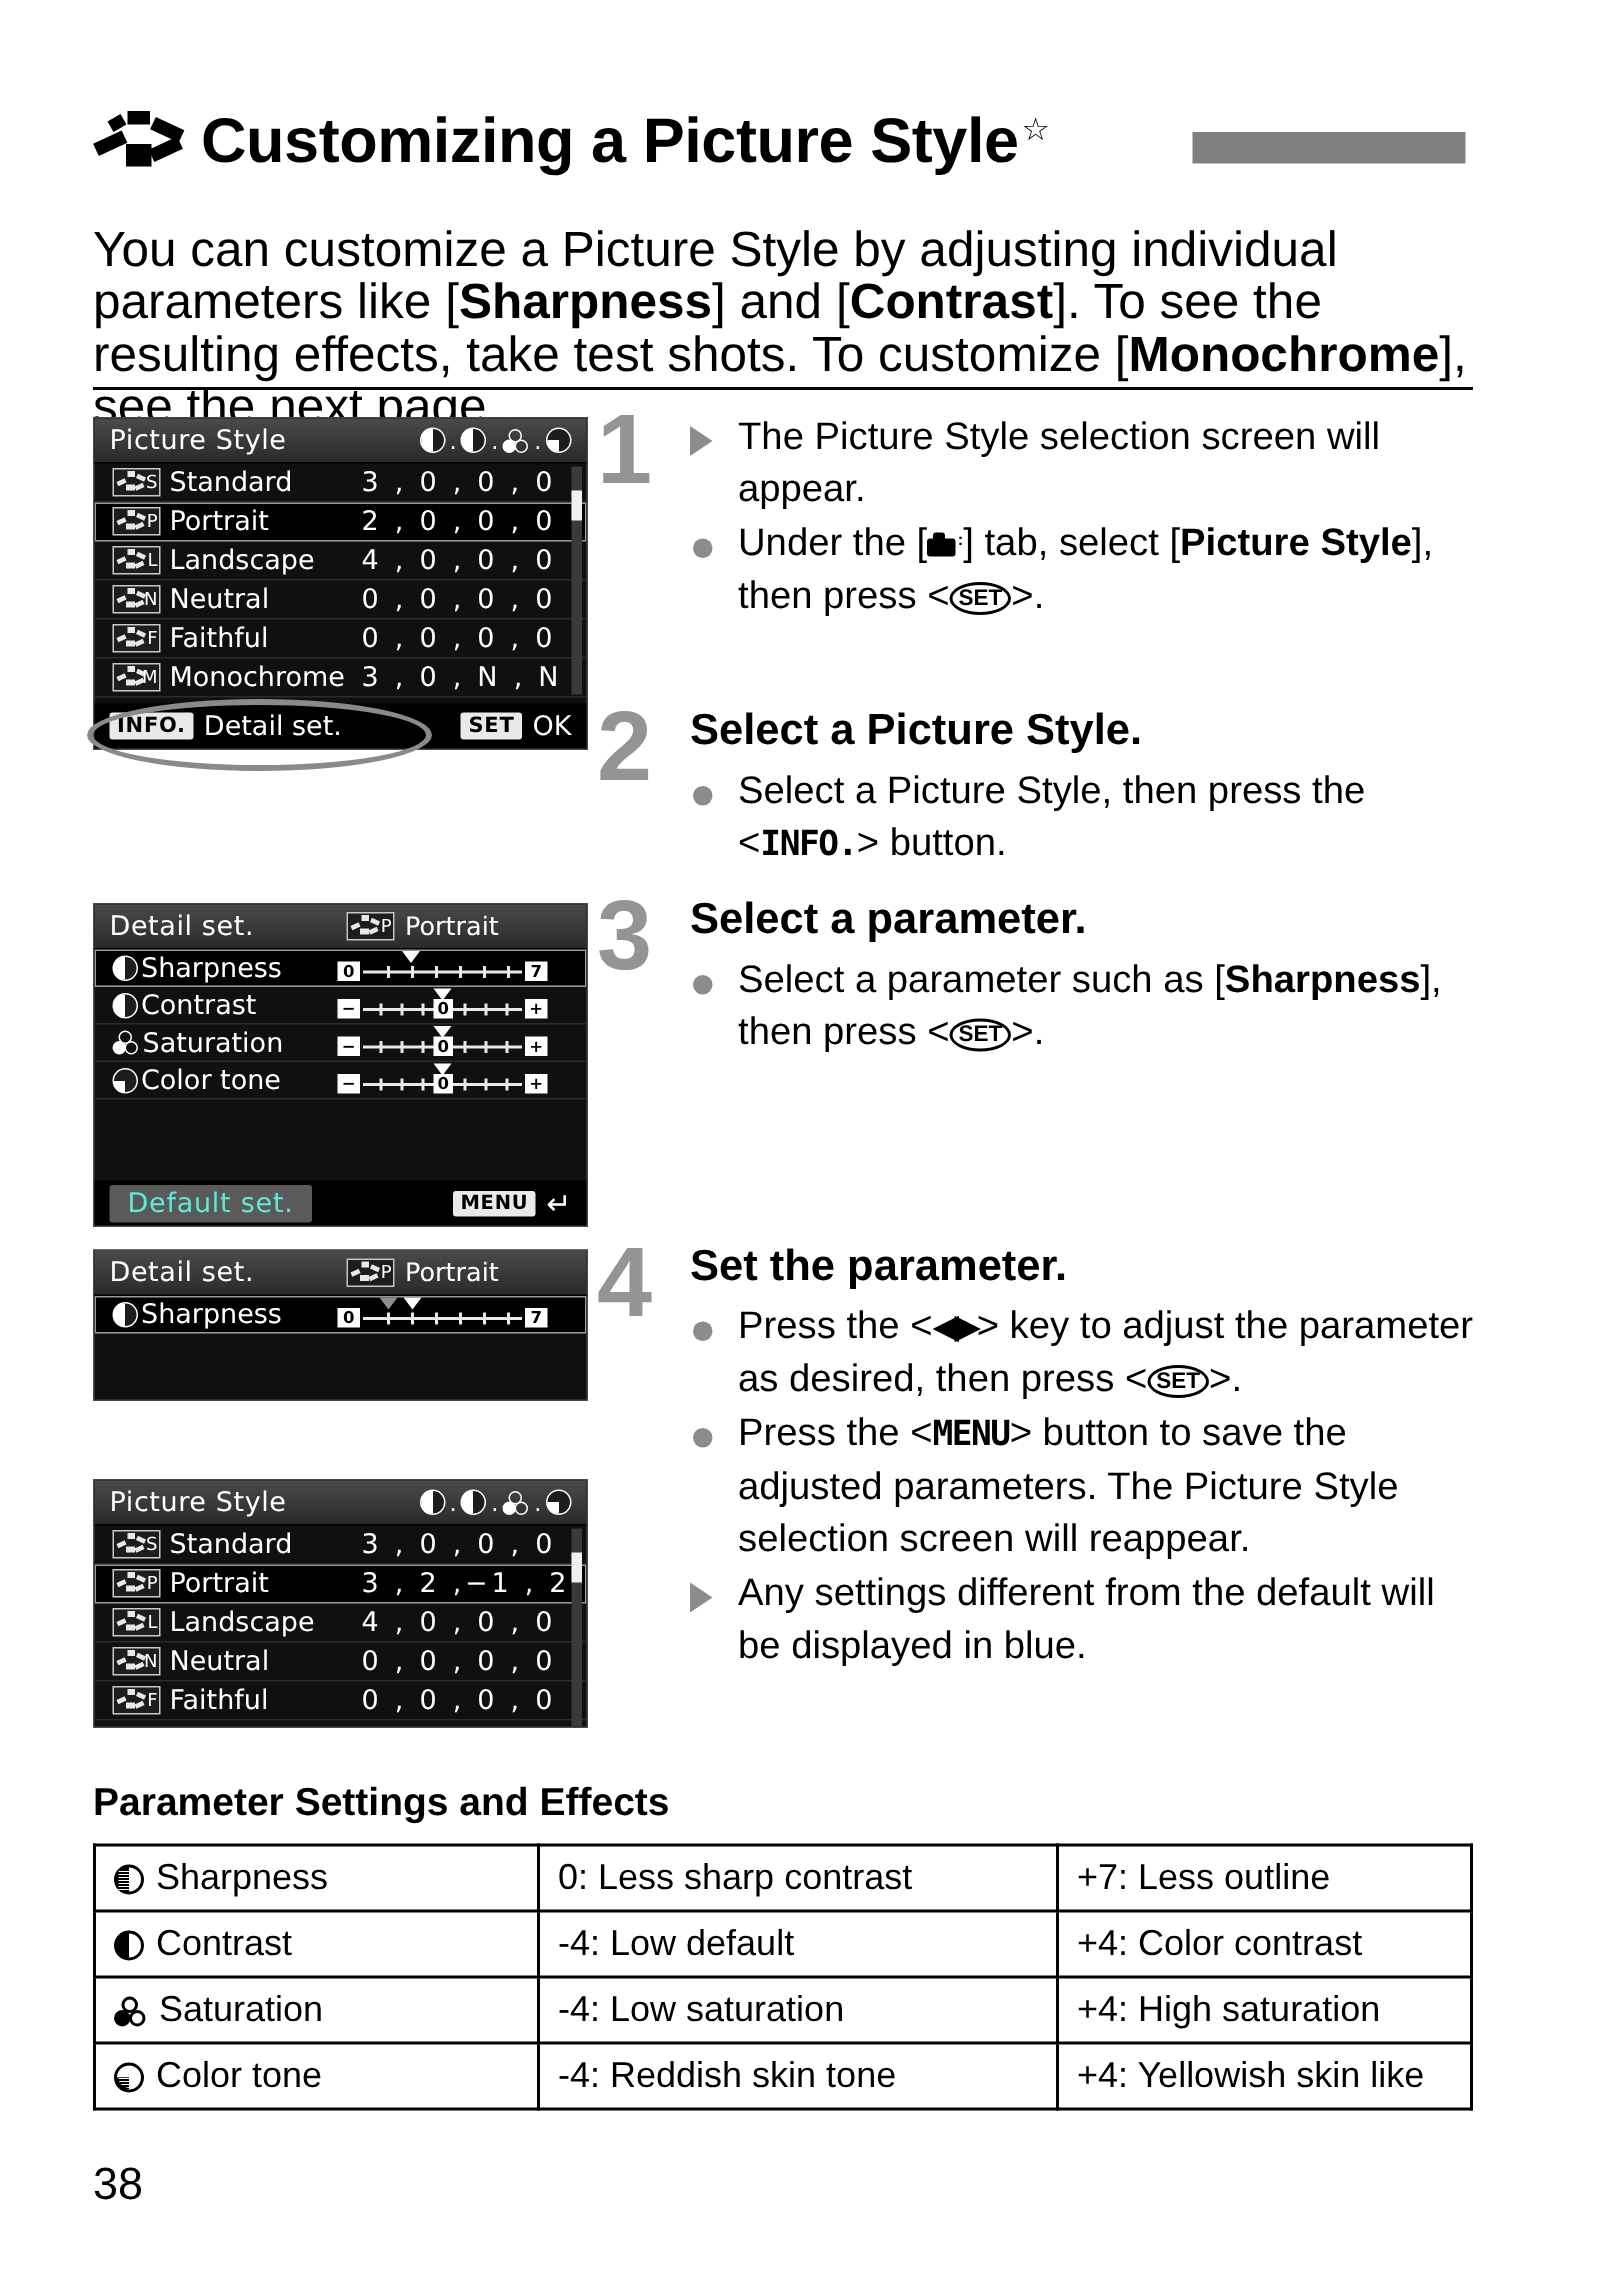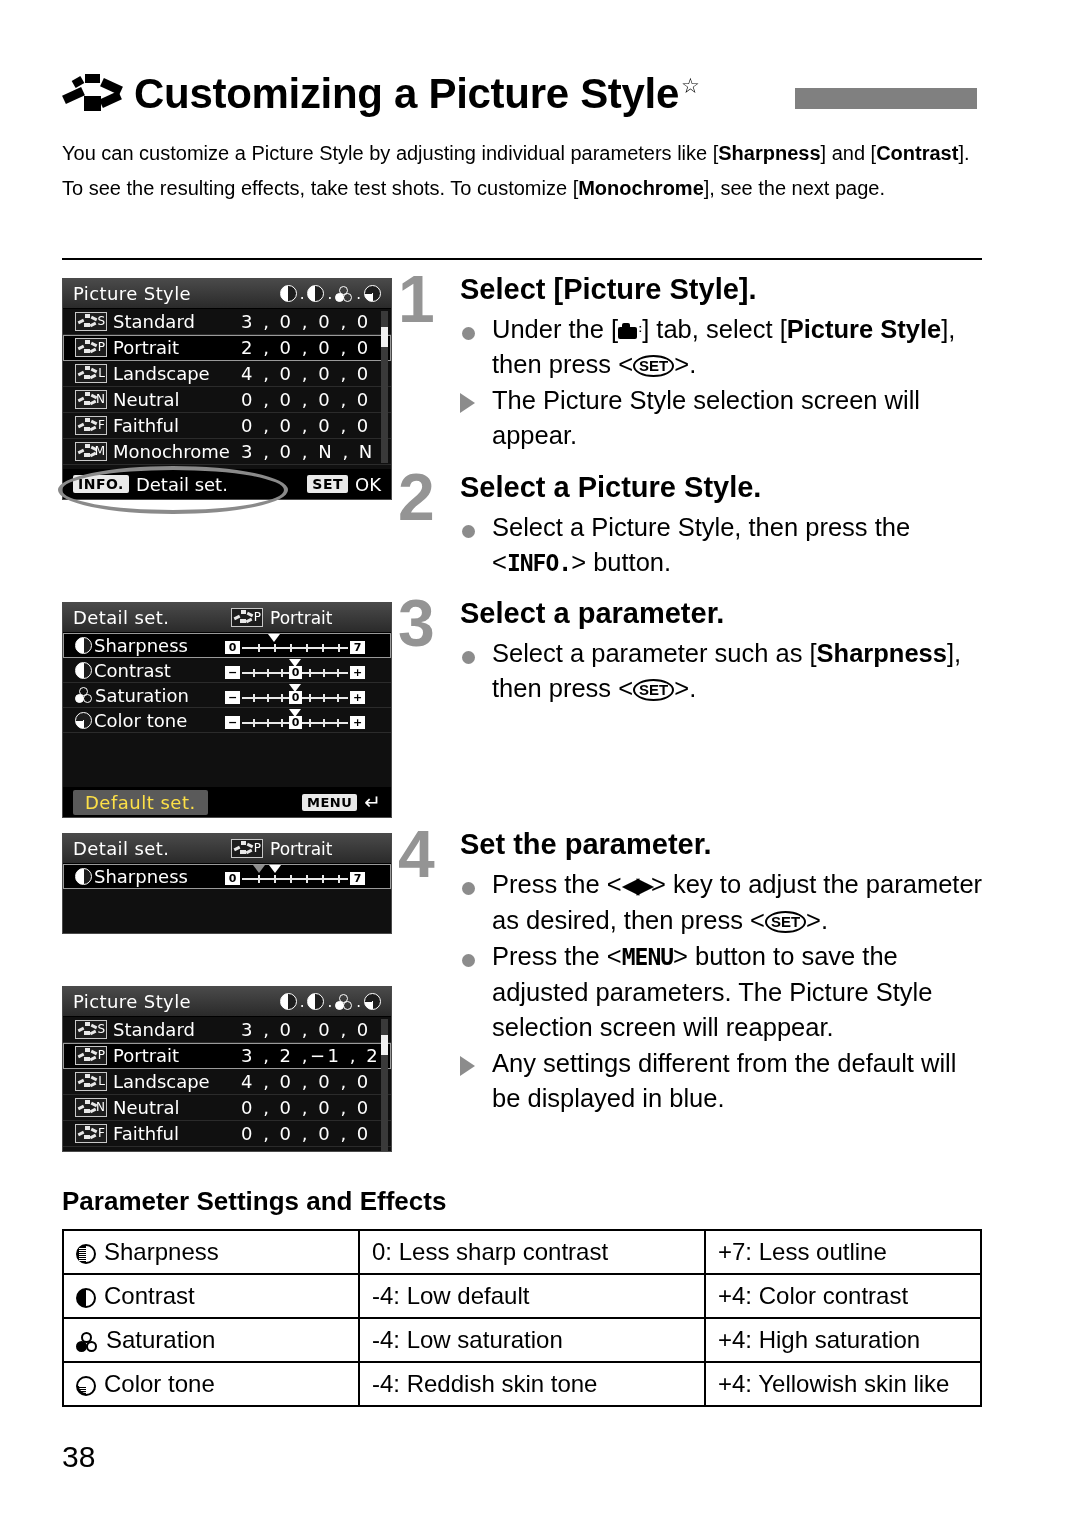--- a/index.html
+++ b/index.html
@@ -18,21 +18,21 @@
   .ps-top{width:15px;height:9px;left:23px;top:2px;}
   .ps-ul{width:21px;height:9px;left:1px;top:19px;transform:rotate(-25deg);}
   .ps-ur{width:21px;height:9px;left:39px;top:10px;transform:rotate(25deg);}
   .ps-lr{width:21px;height:9px;left:38px;top:23px;transform:rotate(-25deg);}
   .ps-tl{width:10px;height:8px;left:11px;top:6px;transform:rotate(-30deg);}
   .title-text{font-size:42px;font-weight:bold;letter-spacing:-0.3px;white-space:nowrap;}
   .star{font-size:21px;vertical-align:super;font-weight:normal;margin-left:2px;}
   .title-bar{position:absolute;left:795px;top:88px;width:182px;height:21px;background:#808080;}
 
   
-  .intro{position:absolute;left:62px;top:136px;width:920px;font-size:20px;line-height:35px;}
+  .intro{position:absolute;left:62px;top:148px;width:920px;font-size:33px;line-height:35px;}
   .intro b{font-weight:bold;}
 
   .hr-top{position:absolute;left:62px;top:258px;width:920px;height:2px;background:#000;}
 
   
   .screen{position:absolute;background:#101010;border:1px solid #4a4a4a;box-sizing:border-box;
           font-family:"DejaVu Sans",sans-serif;color:#fff;overflow:hidden;}
   .scr-head{height:30px;background:linear-gradient(#4a4a4a,#2a2a2a);
             display:flex;align-items:center;justify-content:space-between;
             padding:0 10px;box-sizing:border-box;border-bottom:1px solid #000;}
@@ -386,21 +386,21 @@
           <span class="sl-tick" style="left:98px"></span>
         <span class="sl-tick" style="left:112px"></span>
         <span class="sl-end l">−</span>
         <span class="sl-end r">+</span>
         <span class="sl-zero" style="left:64px">0</span>
         <span class="sl-mark" style="left:64px"></span>
       </span>
     </div>
 
     <div class="scr-foot">
-      <span class="keycap" style="background:#5a5a5a;color:#fde047;font-size:18px;font-weight:normal;padding:2px 12px;">Default set.</span>
+      <span class="keycap" style="background:#5a5a5a;color:#5eead4;font-size:18px;font-weight:normal;padding:2px 12px;">Default set.</span>
       <span class="foot-r">
         <span class="keycap" style="font-size:13px">MENU</span>
         <span style="font-size:20px">↵</span>
       </span>
     </div>
   </div>
 
   <div class="screen" style="left:62px;top:833px;width:330px;height:101px;">
     <div class="scr-head">
       <span class="h-title">Detail set.</span>
@@ -525,29 +525,28 @@
         </span>
       <span class="val">0 , 0 , 0 , 0</span>
     </div>
 
     <div class="scrollbar" style="top:32px;height:132px;"></div>
     <div class="scrollthumb" style="top:48px;height:20px;"></div>
   </div>
 
   <div class="step" style="top:270px;">
     <div class="step-num">1</div>
-    <div class="step-head">Select [Picture Style].</div>
     <div class="bullets">
+      <div class="b-item">
+        <span class="b-mark"><span class="tri"></span></span>
+        <span class="b-text">The Picture Style selection screen will appear.</span>
+      </div>
       <div class="b-item">
         <span class="b-mark"><span class="dot"></span></span>
         <span class="b-text"><span>Under the [</span><span class="ktab"><span class="body"></span><span class="hump"></span><span class="dots">:</span></span><span>] tab, select [</span><b>Picture Style</b><span>], then press &lt;</span><span class="kset">SET</span><span>&gt;.</span></span>
-      </div>
-      <div class="b-item">
-        <span class="b-mark"><span class="tri"></span></span>
-        <span class="b-text">The Picture Style selection screen will appear.</span>
       </div>
     </div>
   </div>
 
   <div class="step" style="top:468px;">
     <div class="step-num">2</div>
     <div class="step-head">Select a Picture Style.</div>
     <div class="bullets">
       <div class="b-item">
         <span class="b-mark"><span class="dot"></span></span>

